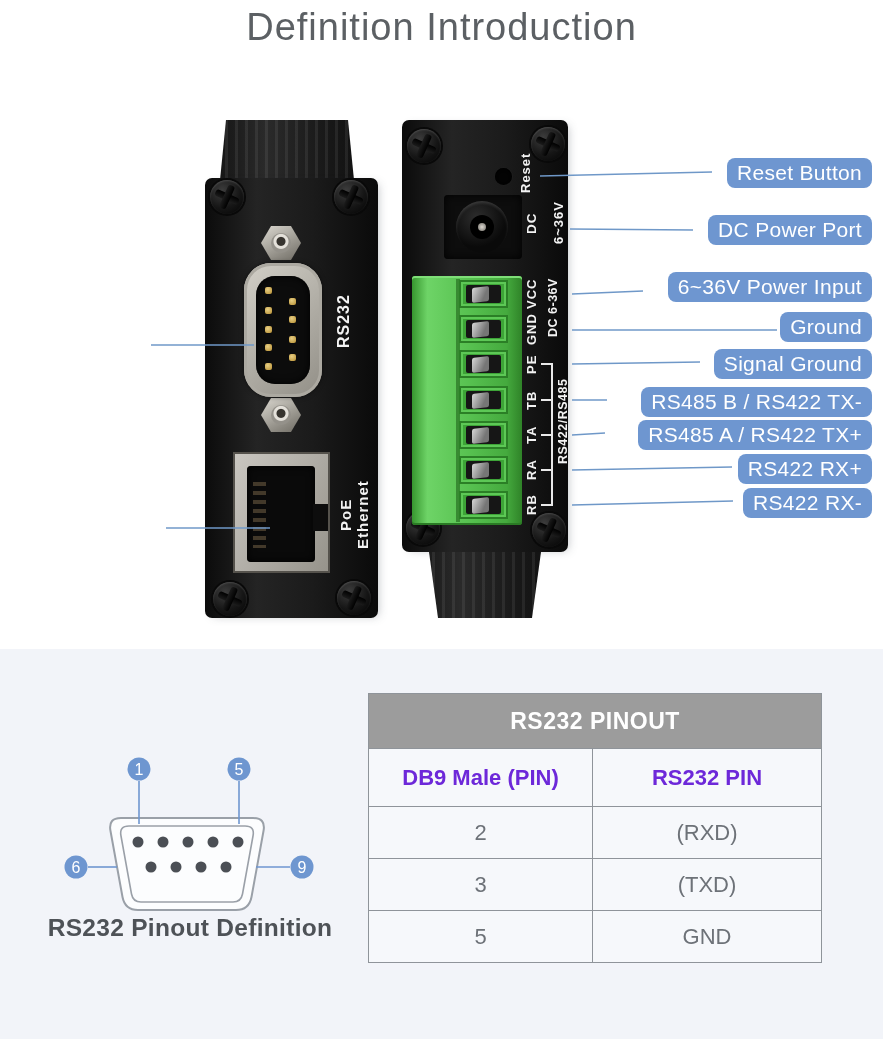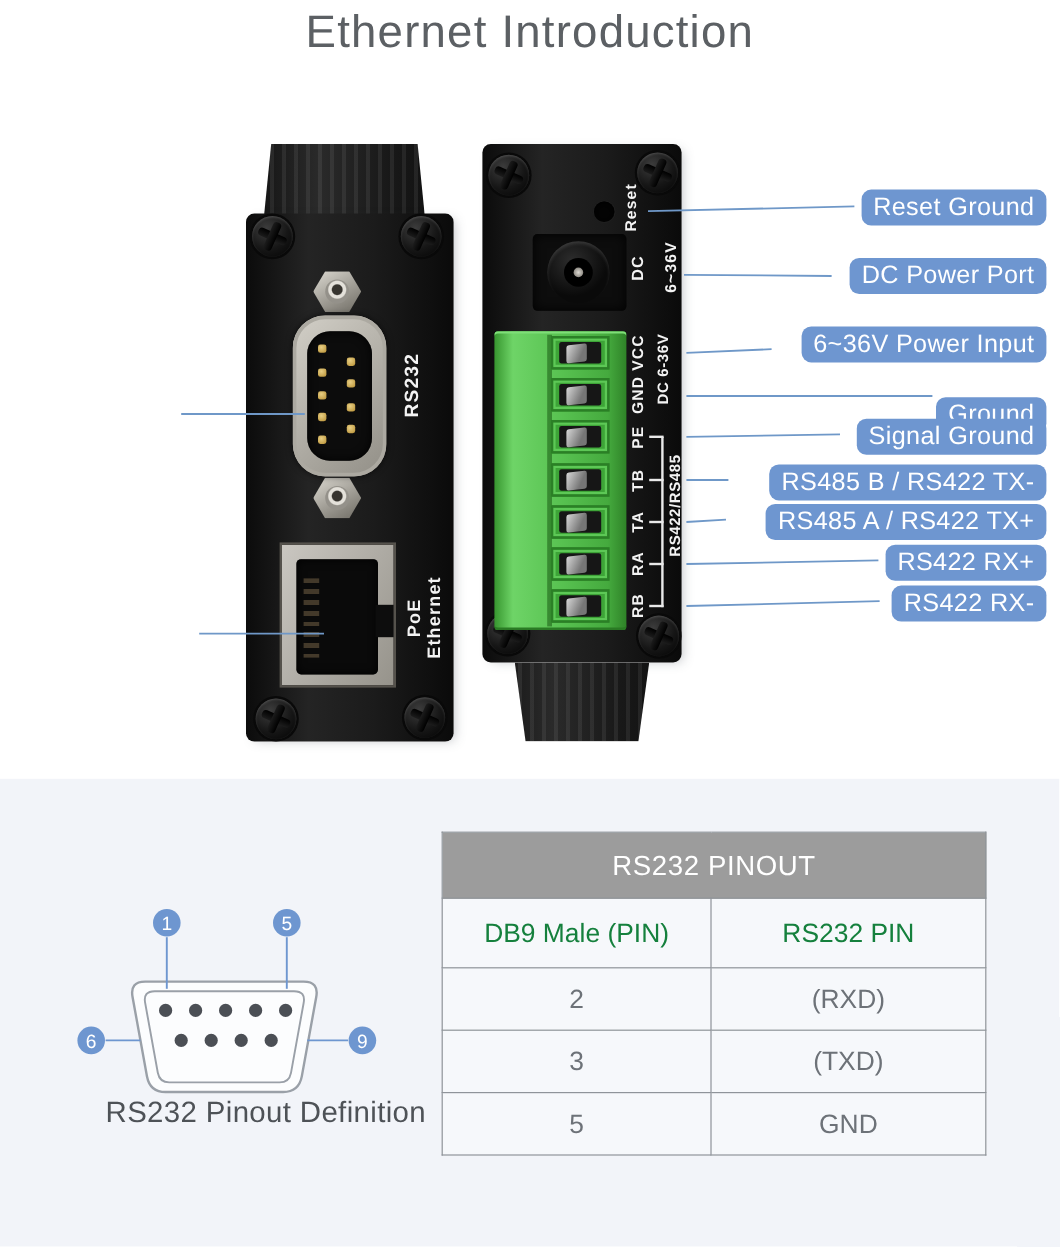--- a/index.html
+++ b/index.html
@@ -79,51 +79,51 @@
   .grouplab{font-size:12.5px;letter-spacing:.5px;}
   .btick{position:absolute;left:541px;width:12px;height:2px;background:#e9e9e9;}
   .bline{position:absolute;left:551px;top:364px;width:2px;height:142px;background:#e9e9e9;}
 
   
   .clabel{position:absolute;background:#6e96d0;color:#ffffff;border-radius:8px;
      font-size:21px;letter-spacing:.3px;text-align:center;padding:3px 10px;box-sizing:border-box;
      white-space:nowrap;}
   .rlabel{position:absolute;right:11px;background:#6e96d0;color:#fff;border-radius:8px;
      font-size:21px;letter-spacing:.3px;padding:3px 10px;white-space:nowrap;}
-  .r-wrap .i0{top:158px}.r-wrap .i1{top:215px}.r-wrap .i2{top:272px}.r-wrap .i3{top:331px}
+  .r-wrap .i0{top:158px}.r-wrap .i1{top:215px}.r-wrap .i2{top:272px}.r-wrap .i3{top:312px}
   .r-wrap .i4{top:349px}.r-wrap .i5{top:387px}.r-wrap .i6{top:420px}.r-wrap .i7{top:454px}.r-wrap .i8{top:488px}
 
   .pin-wrap .i0{top:276px}.pin-wrap .i1{top:311px}.pin-wrap .i2{top:346px}.pin-wrap .i3{top:382px}
   .pin-wrap .i4{top:417px}.pin-wrap .i5{top:452px}.pin-wrap .i6{top:487px}
   .cell-wrap .i0{top:280px}.cell-wrap .i1{top:315px}.cell-wrap .i2{top:350px}.cell-wrap .i3{top:386px}
   .cell-wrap .i4{top:421px}.cell-wrap .i5{top:456px}.cell-wrap .i6{top:491px}
 
   
   .bottom-section{position:absolute;left:0;top:649px;width:883px;height:390px;background:#f2f4f9;}
-  .caption{position:absolute;left:25px;top:914px;width:330px;text-align:right;
-     font-size:24.5px;color:#4e5257;font-weight:400;letter-spacing:.3px;}
+  .caption{position:absolute;left:25px;top:914px;width:330px;text-align:center;
+     font-size:24.5px;color:#4e5257;font-weight:700;letter-spacing:.3px;}
 
   
   table.pinout{position:absolute;left:368px;top:693px;width:453px;border-collapse:collapse;
      table-layout:fixed;}
   table.pinout th, table.pinout td{border:1px solid #8f949a;text-align:center;}
-  th.tbl-title{background:#9c9c9c;color:#ffffff;font-size:23px;font-weight:normal;height:52px;
+  th.tbl-title{background:#9c9c9c;color:#ffffff;font-size:23px;font-weight:bold;height:52px;
      letter-spacing:.5px;border-color:#9c9c9c;}
-  th.ch{height:55px;font-size:22px;color:#15803d;font-weight:400;background:#f6f8fb;}
+  th.ch{height:55px;font-size:22px;color:#6d28d9;font-weight:700;background:#f6f8fb;}
   table.pinout td{height:49px;font-size:22px;color:#6d7278;background:#f6f8fb;font-weight:400;}
 
   svg.overlay{position:absolute;left:0;top:0;z-index:6;pointer-events:none;}
   .lab-layer{z-index:7;}
 </style>
 </head>
 <body>
 
 <div id="canvas">
 
-  <div class="title">Ethernet Introduction</div>
+  <div class="title">Definition Introduction</div>
 
   <div>
     <div class="ext" style="left:205px;top:118px;width:173px;height:62px;
          clip-path:polygon(21px 2px,143px 2px,149px 62px,15px 62px);">
       <div class="fins"></div>
     </div>
     <div class="dev-body" style="left:205px;top:178px;width:173px;height:440px;"></div>
     <div class="screw" style="left:210px;top:180px;"></div>
     <div class="screw" style="left:334px;top:180px;"></div>
     <div class="screw" style="left:213px;top:582px;"></div>
@@ -255,21 +255,21 @@
         <text x="239" y="775" text-anchor="middle" font-size="16" fill="#fff">5</text>
         <text x="76" y="873" text-anchor="middle" font-size="16" fill="#fff">6</text>
         <text x="302" y="873" text-anchor="middle" font-size="16" fill="#fff">9</text>
       </g>
     </g>
   </svg>
 
   <div class="lab-layer abs" style="left:0;top:0;width:883px;height:660px;">
     <div class="r-wrap">
 
-    <div class="rlabel i0">Reset Ground</div>
+    <div class="rlabel i0">Reset Button</div>
         <div class="rlabel i1">DC Power Port</div>
         <div class="rlabel i2">6~36V Power Input</div>
         <div class="rlabel i3">Ground</div>
         <div class="rlabel i4">Signal Ground</div>
         <div class="rlabel i5">RS485 B / RS422 TX-</div>
         <div class="rlabel i6">RS485 A / RS422 TX+</div>
         <div class="rlabel i7">RS422 RX+</div>
         <div class="rlabel i8">RS422 RX-</div>
       </div>
   </div>

